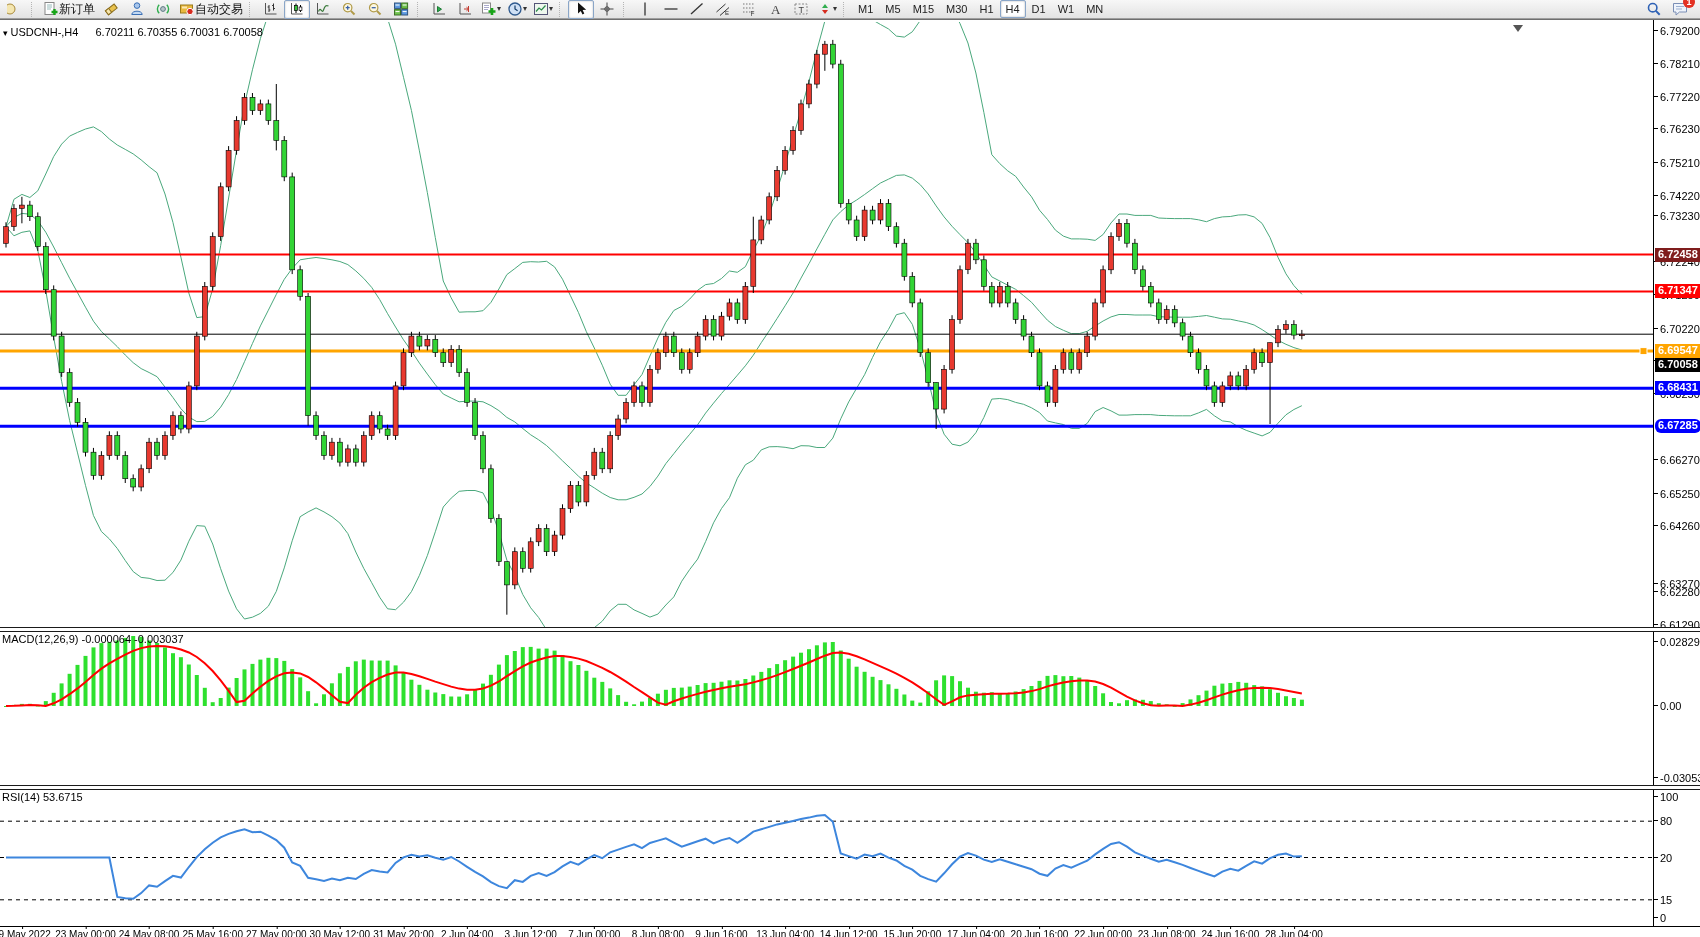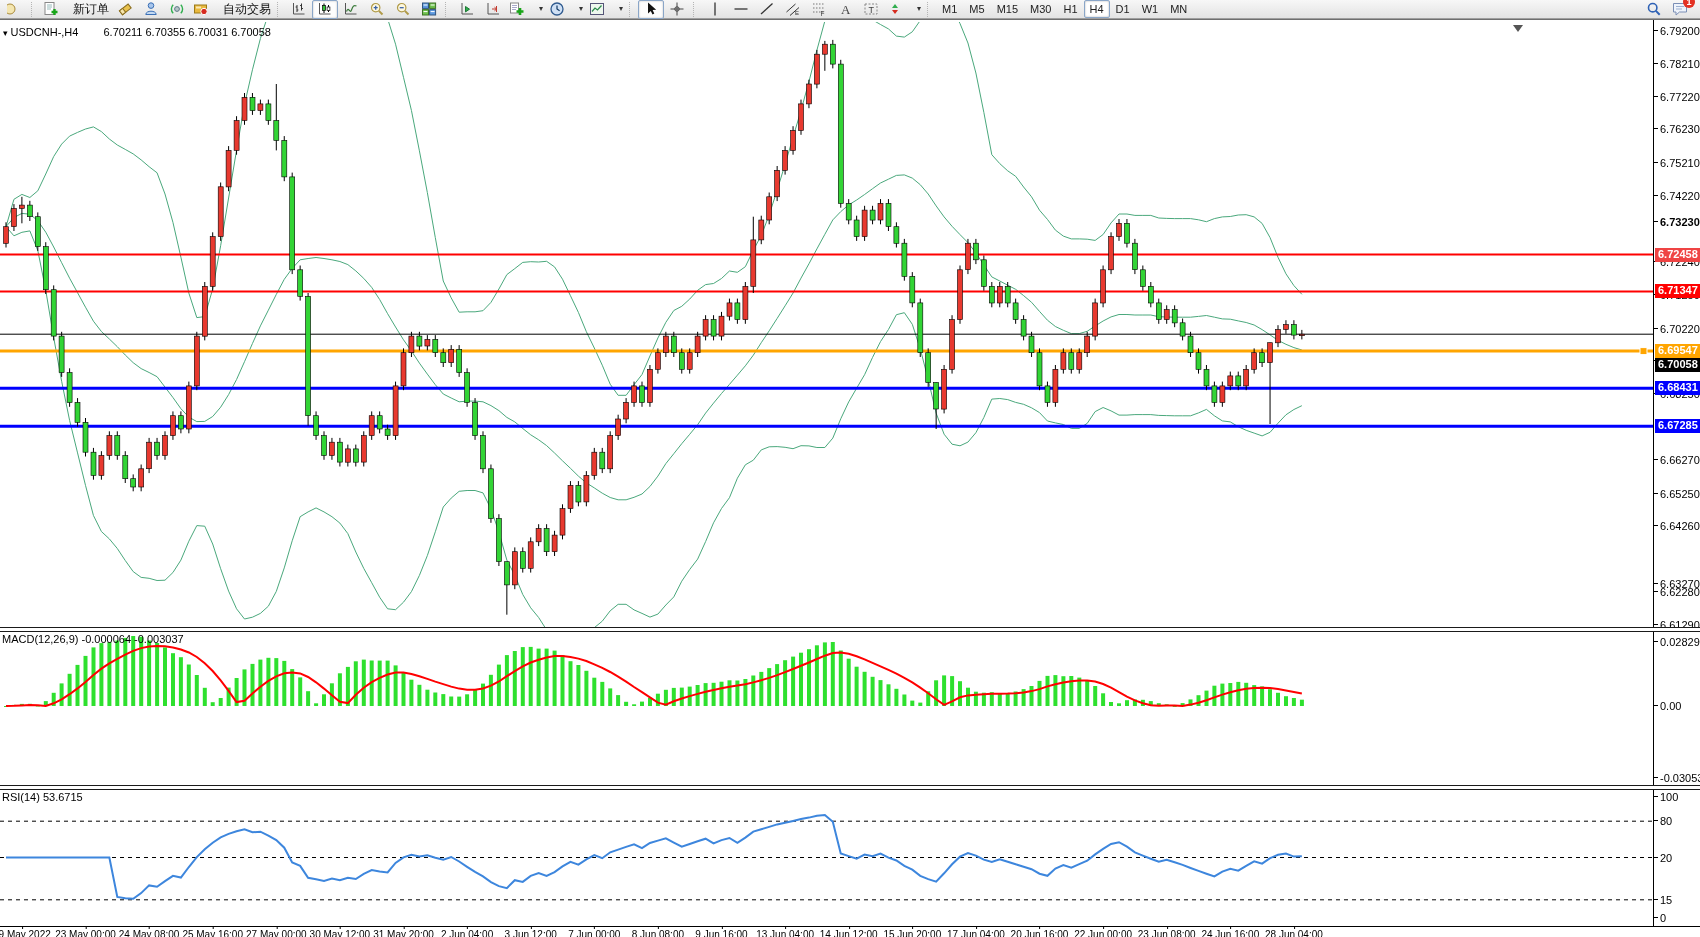--- a/index.html
+++ b/index.html
@@ -1,21 +1,21 @@
 <!DOCTYPE html>
 <html><head>
 <meta charset="utf-8">
 <style>
   html,body{margin:0;padding:0;width:1700px;height:937px;overflow:hidden;
     font-family:"Liberation Sans","DejaVu Sans",sans-serif;background:#fff;}
   
   .toolbar{height:18px;display:flex;align-items:center;background:linear-gradient(#f7f7f7,#e3e3e3);
     border-bottom:1px solid #9e9e9e;padding:0 2px;position:relative;}
   .tb-btn{height:17px;min-width:20px;display:flex;align-items:center;justify-content:center;
-    padding:0 2px;border:1px solid transparent;border-radius:2px;gap:14px;cursor:default;}
+    padding:0 2px;border:1px solid transparent;border-radius:2px;gap:0;cursor:default;}
   .tb-btn.active{border-color:#8aa6c8;background:#fdfdfd;box-shadow:inset 0 0 2px #bbb;}
   .tb-btn .lbl{font-size:12px;color:#111;white-space:nowrap;}
   .tb-sep{width:5px;height:15px;border-left:1px dotted #b5b5b5;margin:0 3px;}
   .tb-caret{font-size:8px;color:#333;line-height:8px;}
   .tf-btn{height:16px;padding:0 5px;font-size:11px;color:#222;display:flex;align-items:center;
     border:1px solid transparent;border-radius:2px;}
   .tf-btn.active{background:#fff;border-color:#8aa6c8;box-shadow:inset 0 0 2px #aaa;}
   .tb-right{margin-left:auto;display:flex;align-items:center;gap:10px;padding-right:10px;}
   .chat-wrap{position:relative;}
   .badge{position:absolute;top:-5px;right:-7px;background:#e33022;color:#fff;border-radius:50%;
@@ -254,21 +254,21 @@
       </div>
     </div>
   </div>
 
 <div class="chart-window">
 
   <div class="panel" id="main-panel">
     <div class="pane-label" style="top:4px;left:3px;">
       <span style="font-size:9px;">▾</span>
       <span>USDCNH-,H4</span>
-      <span style="margin-left:22px;">6.70211 6.70355 6.70031 6.70058</span>
+      <span style="margin-left:14px;">6.70211 6.70355 6.70031 6.70058</span>
     </div>
     <div class="shift-marker"></div>
     <svg id="main-svg" width="1654" height="605" viewBox="0 0 1654 605">
         <polyline points="6,204.7 13.95,177.3 21.9,172.4 29.85,175.5 37.8,168.8 45.75,152.0 53.7,134.5 61.65,122.1 69.6,114.1 77.55,110.4 85.5,107.0 93.45,104.9 101.4,109.6 109.35000000000001,117.0 117.3,123.0 125.25,127.4 133.2,131.9 141.15,137.9 149.1,144.7 157.05,150.8 165,172.0 172.95000000000002,200.4 180.9,235.2 188.85,271.1 196.8,295.6 204.75,294.6 212.70000000000002,266.9 220.65,223.7 228.6,176.0 236.55,128.2 244.5,82.5 252.45000000000002,47.8 260.4,16.5 268.35,-7.9 276.3,-24.6 284.25,-31.2 292.2,-25.9 300.15000000000003,-19.1 308.1,-16.9 316.05,-14.9 324,-16.9 331.95,-19.1 339.90000000000003,-22.2 347.85,-26.3 355.8,-32.1 363.75,-33.6 371.7,-30.0 379.65000000000003,-20.3 387.6,-3.4 395.55,22.2 403.5,55.3 411.45,88.5 419.40000000000003,128.8 427.35,170.6 435.3,215.6 443.25,259.0 451.2,275.9 459.15000000000003,290.2 467.1,289.8 475.05,289.8 483,288.7 490.95,280.4 498.90000000000003,267.0 506.85,252.6 514.8,246.6 522.75,240.4 530.7,239.7 538.65,240.0 546.6,239.3 554.5500000000001,244.9 562.5,257.2 570.45,273.7 578.4,290.4 586.35,309.7 594.3000000000001,326.0 602.25,343.2 610.2,362.2 618.15,373.3 626.1,373.3 634.0500000000001,362.7 642,352.5 649.95,334.0 657.9,316.0 665.85,300.3 673.8000000000001,288.5 681.75,284.3 689.7,277.1 697.65,268.3 705.6,262.6 713.5500000000001,261.5 721.5,256.5 729.45,249.0 737.4,250.3 745.35,244.7 753.3000000000001,228.1 761.25,213.6 769.2,192.8 777.15,168.2 785.1,142.2 793.0500000000001,115.3 801,88.4 808.95,59.7 816.9,28.2 824.85,-1.0 832.8000000000001,-20.4 840.75,-17.7 848.7,-14.0 856.65,-10.3 864.6,-7.8 872.5500000000001,-2.1 880.5,2.5 888.45,6.9 896.4,14.1 904.35,15.1 912.3000000000001,9.8 920.25,-1.5 928.2,-13.5 936.15,-23.4 944.1,-22.4 952.0500000000001,-13.6 960,1.5 967.95,21.0 975.9,51.0 983.85,90.4 991.8000000000001,132.7 999.75,141.6 1007.7,148.8 1015.65,154.3 1023.6,165.0 1031.55,174.8 1039.5,188.2 1047.45,197.4 1055.4,208.1 1063.3500000000001,214.1 1071.3,216.9 1079.25,216.9 1087.2,217.2 1095.15,218.4 1103.1000000000001,212.5 1111.05,200.9 1119,192.0 1126.95,192.0 1134.9,193.4 1142.8500000000001,193.4 1150.8,193.4 1158.75,196.0 1166.7,196.4 1174.65,196.6 1182.6000000000001,196.6 1190.55,196.6 1198.5,197.8 1206.45,199.7 1214.4,196.6 1222.3500000000001,194.9 1230.3,194.5 1238.25,193.0 1246.2,192.7 1254.15,194.9 1262.1000000000001,201.4 1270.05,215.6 1278,235.3 1285.95,251.8 1293.9,263.6 1301.8500000000001,272.3" fill="none" stroke="#4aa87c" stroke-width="1"></polyline>
         <polyline points="6,204.7 13.95,195.5 21.9,191.4 29.85,192.2 37.8,198.7 45.75,210.2 53.7,225.0 61.65,240.7 69.6,256.2 77.55,270.7 85.5,285.2 93.45,299.2 101.4,309.5 109.35000000000001,317.0 117.3,324.7 125.25,333.0 133.2,340.7 141.15,346.6 149.1,350.5 157.05,354.7 165,365.1 172.95000000000002,375.5 180.9,386.7 188.85,395.1 196.8,399.6 204.75,399.4 212.70000000000002,394.5 220.65,385.2 228.6,372.6 236.55,357.5 244.5,339.7 252.45000000000002,321.5 260.4,303.9 268.35,288.2 276.3,272.4 284.25,257.3 292.2,246.4 300.15000000000003,237.8 308.1,236.5 316.05,235.5 324,236.5 331.95,237.8 339.90000000000003,239.5 347.85,242.6 355.8,248.9 363.75,256.4 371.7,265.4 379.65000000000003,277.5 387.6,291.7 395.55,305.0 403.5,317.8 411.45,329.0 419.40000000000003,341.1 427.35,352.1 435.3,362.7 443.25,372.0 451.2,376.0 459.15000000000003,379.8 467.1,379.1 475.05,379.1 483,379.8 490.95,383.6 498.90000000000003,388.6 506.85,395.4 514.8,399.9 522.75,406.5 530.7,412.8 538.65,417.8 546.6,423.6 554.5500000000001,431.0 562.5,438.8 570.45,446.3 578.4,454.1 586.35,460.9 594.3000000000001,465.9 602.25,471.2 610.2,475.5 618.15,477.8 626.1,477.8 634.0500000000001,475.3 642,472.0 649.95,464.5 657.9,454.1 665.85,441.6 673.8000000000001,431.7 681.75,421.7 689.7,412.3 697.65,402.7 705.6,391.1 713.5500000000001,381.1 721.5,371.5 729.45,362.4 737.4,353.2 745.35,343.8 753.3000000000001,333.2 761.25,320.7 769.2,308.8 777.15,296.4 785.1,283.8 793.0500000000001,271.0 801,256.1 808.95,241.8 816.9,226.9 824.85,212.3 832.8000000000001,197.9 840.75,189.6 848.7,182.9 856.65,178.0 864.6,172.5 872.5500000000001,166.7 880.5,161.0 888.45,157.2 896.4,153.4 904.35,152.9 912.3000000000001,156.1 920.25,162.7 928.2,172.0 936.15,183.9 944.1,194.9 952.0500000000001,204.3 960,212.6 967.95,220.6 975.9,230.9 983.85,243.0 991.8000000000001,254.9 999.75,259.0 1007.7,263.2 1015.65,267.3 1023.6,273.6 1031.55,280.3 1039.5,289.4 1047.45,298.2 1055.4,304.5 1063.3500000000001,308.3 1071.3,311.6 1079.25,311.6 1087.2,309.3 1095.15,304.0 1103.1000000000001,299.0 1111.05,294.9 1119,292.5 1126.95,292.5 1134.9,293.0 1142.8500000000001,293.0 1150.8,293.0 1158.75,294.7 1166.7,295.0 1174.65,295.2 1182.6000000000001,295.2 1190.55,295.2 1198.5,294.4 1206.45,293.5 1214.4,295.2 1222.3500000000001,296.9 1230.3,297.2 1238.25,298.9 1246.2,300.5 1254.15,303.0 1262.1000000000001,307.6 1270.05,312.9 1278,318.3 1285.95,322.3 1293.9,325.6 1301.8500000000001,328.0" fill="none" stroke="#4aa87c" stroke-width="1"></polyline>
         <polyline points="6,204.7 13.95,213.8 21.9,210.3 29.85,208.9 37.8,228.5 45.75,268.4 53.7,315.5 61.65,359.3 69.6,398.4 77.55,430.9 85.5,463.4 93.45,493.5 101.4,509.5 109.35000000000001,516.9 117.3,526.5 125.25,538.5 133.2,549.6 141.15,555.4 149.1,556.3 157.05,558.5 165,558.2 172.95000000000002,550.5 180.9,538.1 188.85,519.2 196.8,503.6 204.75,504.2 212.70000000000002,522.0 220.65,546.7 228.6,569.1 236.55,586.8 244.5,597.0 252.45000000000002,595.2 260.4,591.4 268.35,584.2 276.3,569.4 284.25,545.9 292.2,518.8 300.15000000000003,494.7 308.1,489.9 316.05,485.9 324,489.9 331.95,494.7 339.90000000000003,501.1 347.85,511.6 355.8,530.0 363.75,546.4 371.7,560.7 379.65000000000003,575.2 387.6,586.8 395.55,587.7 403.5,580.2 411.45,569.6 419.40000000000003,553.4 427.35,533.6 435.3,509.8 443.25,485.0 451.2,476.1 459.15000000000003,469.3 467.1,468.5 475.05,468.5 483,470.9 490.95,486.8 498.90000000000003,510.1 506.85,538.1 514.8,553.2 522.75,572.5 530.7,585.8 538.65,595.5 546.6,607.9 554.5500000000001,617.1 562.5,620.5 570.45,618.9 578.4,617.7 586.35,612.1 594.3000000000001,605.7 602.25,599.2 610.2,588.8 618.15,582.3 626.1,582.3 634.0500000000001,587.9 642,591.4 649.95,595.1 657.9,592.1 665.85,583.0 673.8000000000001,574.9 681.75,559.2 689.7,547.5 697.65,537.1 705.6,519.6 713.5500000000001,500.8 721.5,486.5 729.45,475.7 737.4,456.2 745.35,442.8 753.3000000000001,438.2 761.25,427.9 769.2,424.8 777.15,424.6 785.1,425.3 793.0500000000001,426.7 801,423.7 808.95,423.9 816.9,425.5 824.85,425.5 832.8000000000001,416.1 840.75,396.8 848.7,379.9 856.65,366.2 864.6,352.7 872.5500000000001,335.4 880.5,319.6 888.45,307.5 896.4,292.7 904.35,290.7 912.3000000000001,302.3 920.25,326.9 928.2,357.5 936.15,391.2 944.1,412.2 952.0500000000001,422.2 960,423.8 967.95,420.1 975.9,410.7 983.85,395.5 991.8000000000001,377.1 999.75,376.5 1007.7,377.6 1015.65,380.4 1023.6,382.3 1031.55,385.8 1039.5,390.6 1047.45,399.0 1055.4,400.9 1063.3500000000001,402.5 1071.3,406.4 1079.25,406.4 1087.2,401.4 1095.15,389.6 1103.1000000000001,385.5 1111.05,388.9 1119,393.1 1126.95,393.1 1134.9,392.6 1142.8500000000001,392.6 1150.8,392.6 1158.75,393.4 1166.7,393.6 1174.65,393.8 1182.6000000000001,393.8 1190.55,393.8 1198.5,390.9 1206.45,387.4 1214.4,393.8 1222.3500000000001,398.9 1230.3,399.9 1238.25,404.7 1246.2,408.3 1254.15,411.1 1262.1000000000001,413.9 1270.05,410.3 1278,401.2 1285.95,392.8 1293.9,387.5 1301.8500000000001,383.7" fill="none" stroke="#4aa87c" stroke-width="1"></polyline>
         <line x1="0" y1="232.6" x2="1654" y2="232.6" stroke="#ff0000" stroke-width="2"></line>
         <line x1="0" y1="269.4" x2="1654" y2="269.4" stroke="#ff0000" stroke-width="2"></line>
         <line x1="0" y1="312.2" x2="1654" y2="312.2" stroke="#000000" stroke-width="1"></line>
         <line x1="0" y1="329.1" x2="1654" y2="329.1" stroke="#ffa500" stroke-width="3"></line>
@@ -1119,38 +1119,38 @@
       </svg>
   </div>
 
   <div class="axis-col" id="axis-col">
       <div class="axis-label" style="top: 4.95559px;">6.79200</div>
       <div class="axis-label" style="top: 37.7928px;">6.78210</div>
       <div class="axis-label" style="top: 70.6299px;">6.77220</div>
       <div class="axis-label" style="top: 103.467px;">6.76230</div>
       <div class="axis-label" style="top: 137.299px;">6.75210</div>
       <div class="axis-label" style="top: 170.137px;">6.74220</div>
-      <div class="axis-label" style="top: 196px; font-weight: bold;">6.73230</div>
+      <div class="axis-label" style="top: 190px;">6.73230</div>
       <div class="axis-label" style="top: 235.811px;">6.72240</div>
       <div class="axis-label" style="top: 268.648px;">6.71250</div>
       <div class="axis-label" style="top: 302.812px;">6.70220</div>
       <div class="axis-label" style="top: 335.317px;">6.69240</div>
       <div class="axis-label" style="top: 368.155px;">6.68250</div>
       <div class="axis-label" style="top: 433.829px;">6.66270</div>
       <div class="axis-label" style="top: 467.661px; text-align: right;">6.65250</div>
       <div class="axis-label" style="top: 500.498px;">6.64260</div>
       <div class="axis-label" style="top: 533.336px; margin-top: 25px;">6.63270</div>
       <div class="axis-label" style="top: 566.173px;">6.62280</div>
       <div class="axis-label" style="top: 599.01px;">6.61290</div>
-      <div class="axis-tag" style="background: #ef4444; top: 227.58px;">6.72458</div>
+      <div class="axis-tag" style="background: #7f1d1d; top: 227.58px;">6.72458</div>
       <div class="axis-tag" style="background: rgb(255, 0, 0); top: 264.431px;">6.71347</div>
       <div class="axis-tag" style="background: rgb(0, 0, 0); top: 307.185px; margin-top: 31px;">6.70058</div>
       <div class="axis-tag" style="background: rgb(255, 165, 0); top: 324.135px;">6.69547</div>
       <div class="axis-tag" style="background: rgb(0, 0, 255); top: 361.151px;">6.68431</div>
-      <div class="axis-tag" style="background: rgb(0, 0, 255); top: 399.163px;">6.67285</div>
+      <div class="axis-tag" style="background: rgb(0, 0, 255); top: 399.163px; border-radius: 6px;">6.67285</div>
       <div class="axis-label" style="top: 616px;">0.02829</div>
       <div class="axis-label" style="top: 680px;">0.00</div>
       <div class="axis-label" style="top: 752px;">-0.030537</div>
       <div class="axis-label" style="top: 771px;">100</div>
       <div class="axis-label" style="top: 795.2px;">80</div>
       <div class="axis-label" style="top: 831.5px;">20</div>
       <div class="axis-label" style="top: 873.85px;">15</div>
       <div class="axis-label" style="top: 892px;">0</div>
     </div>
 

